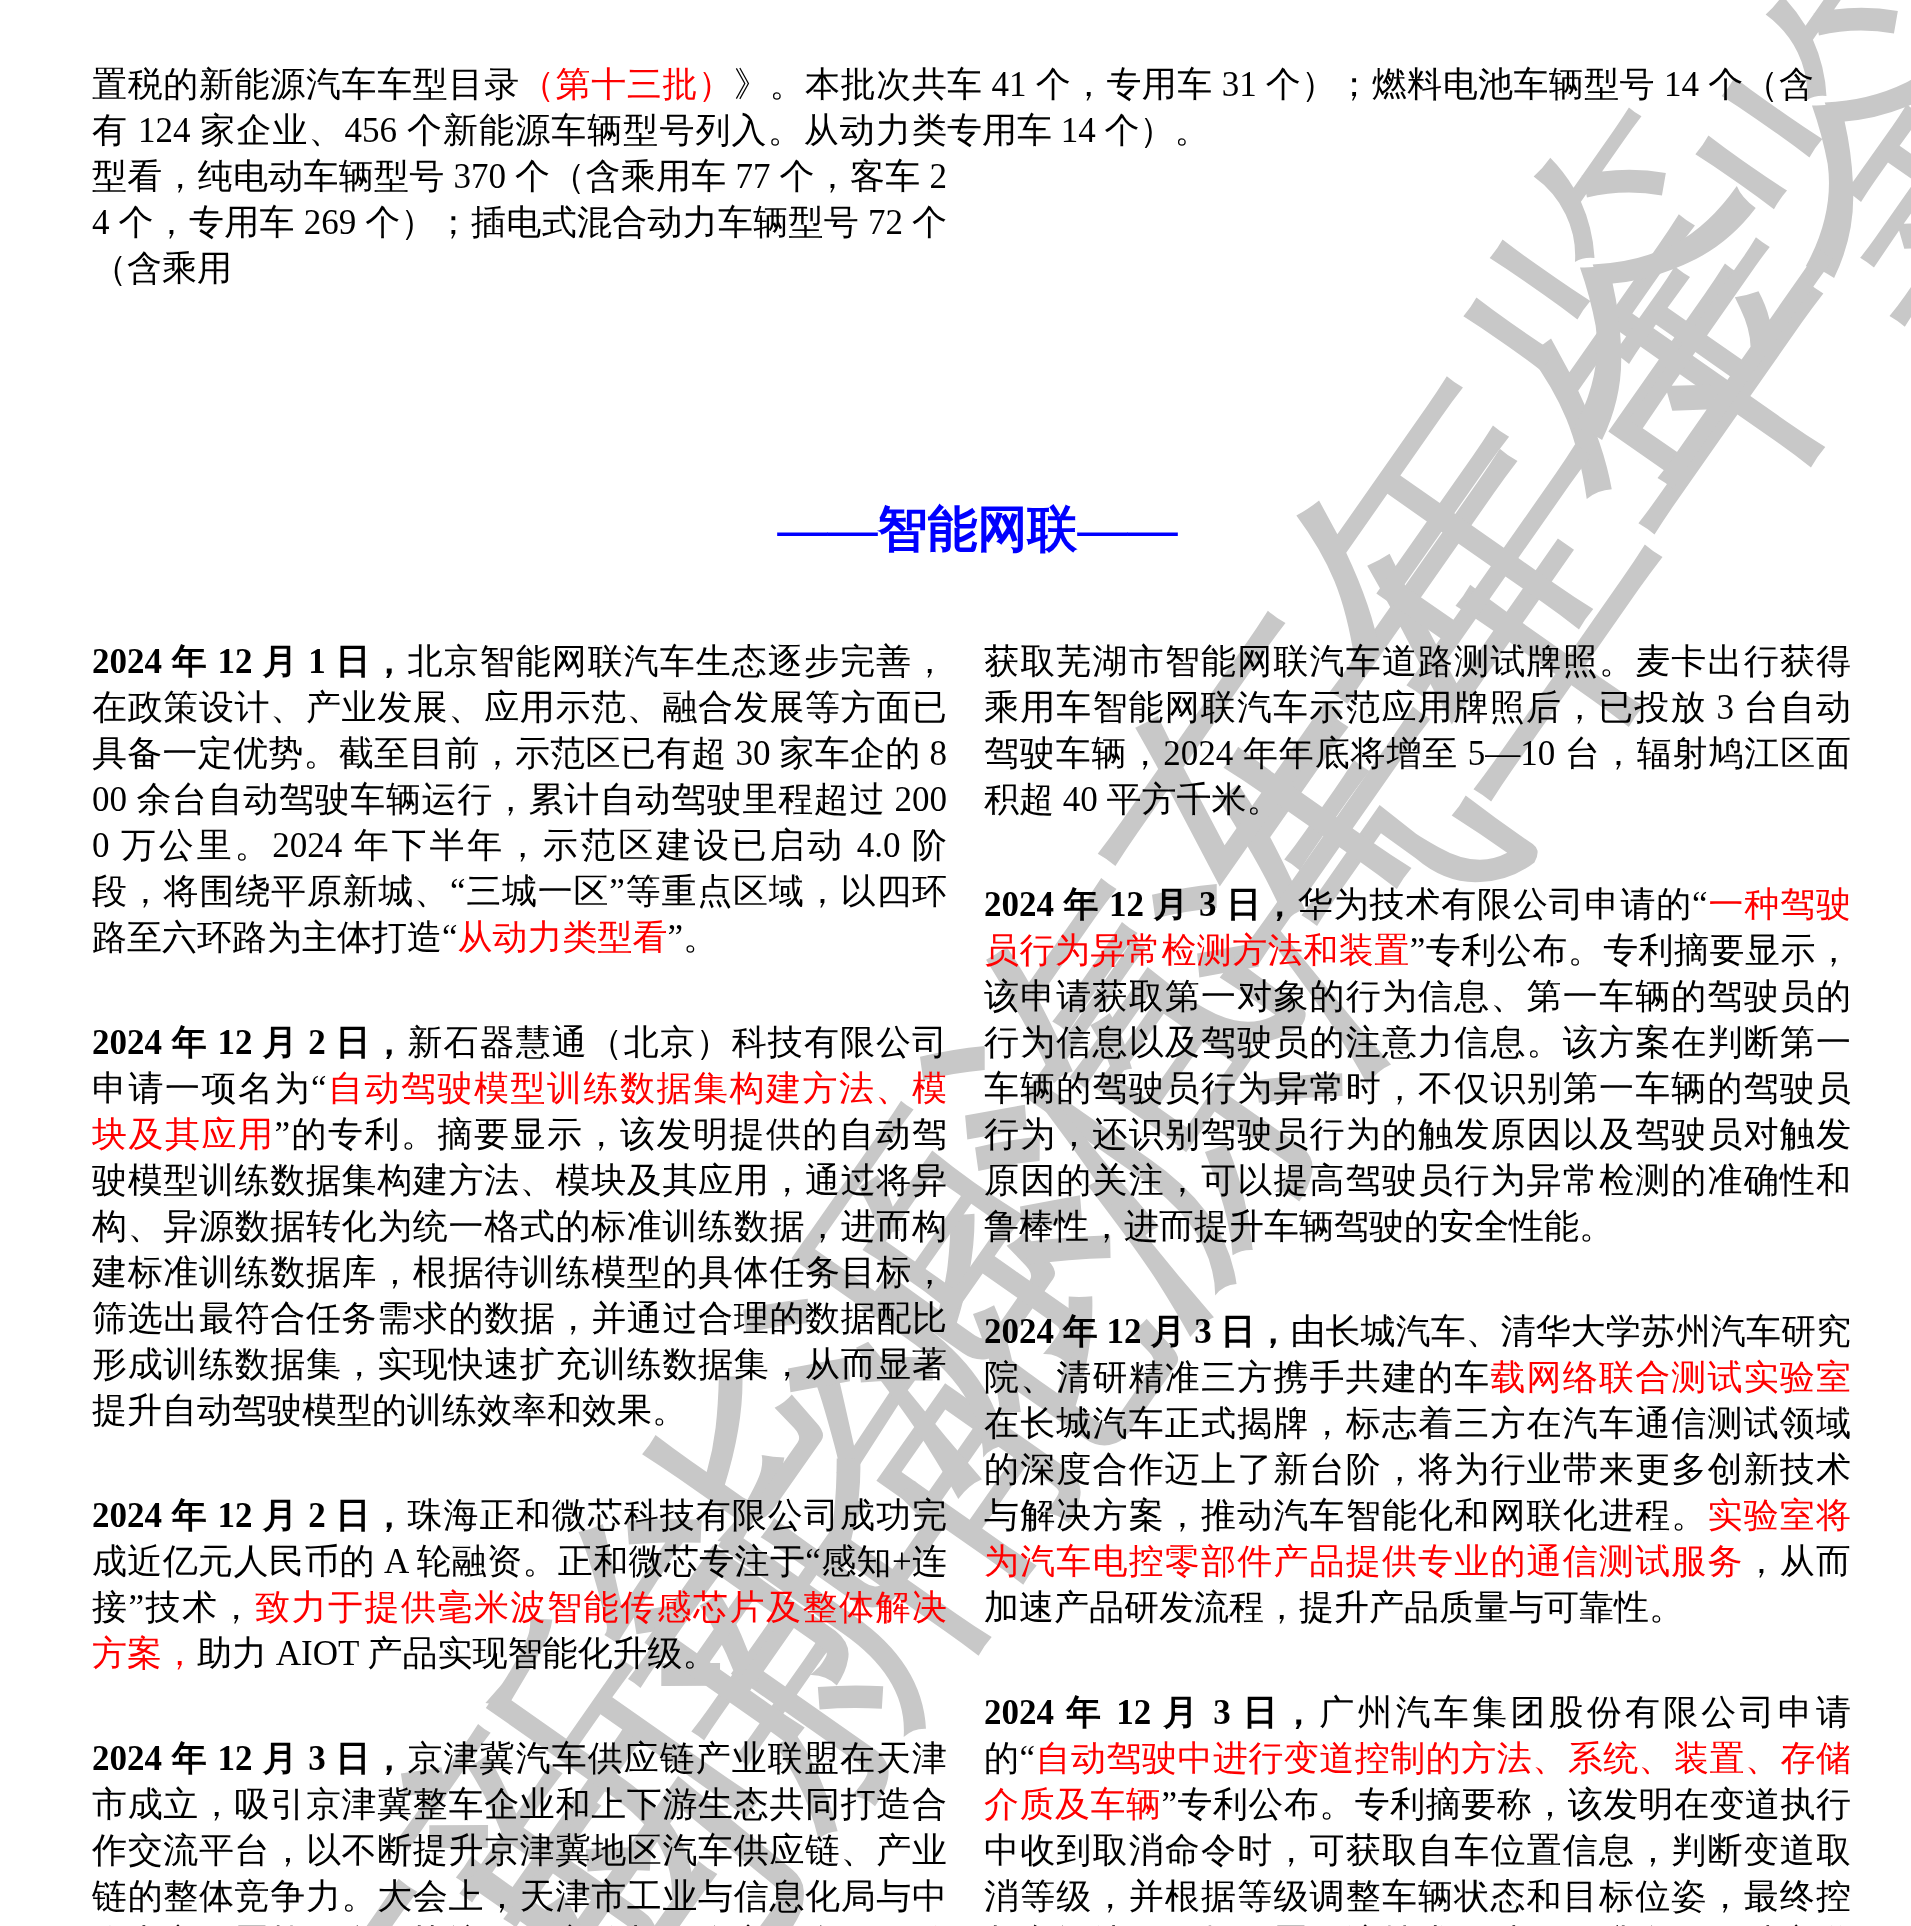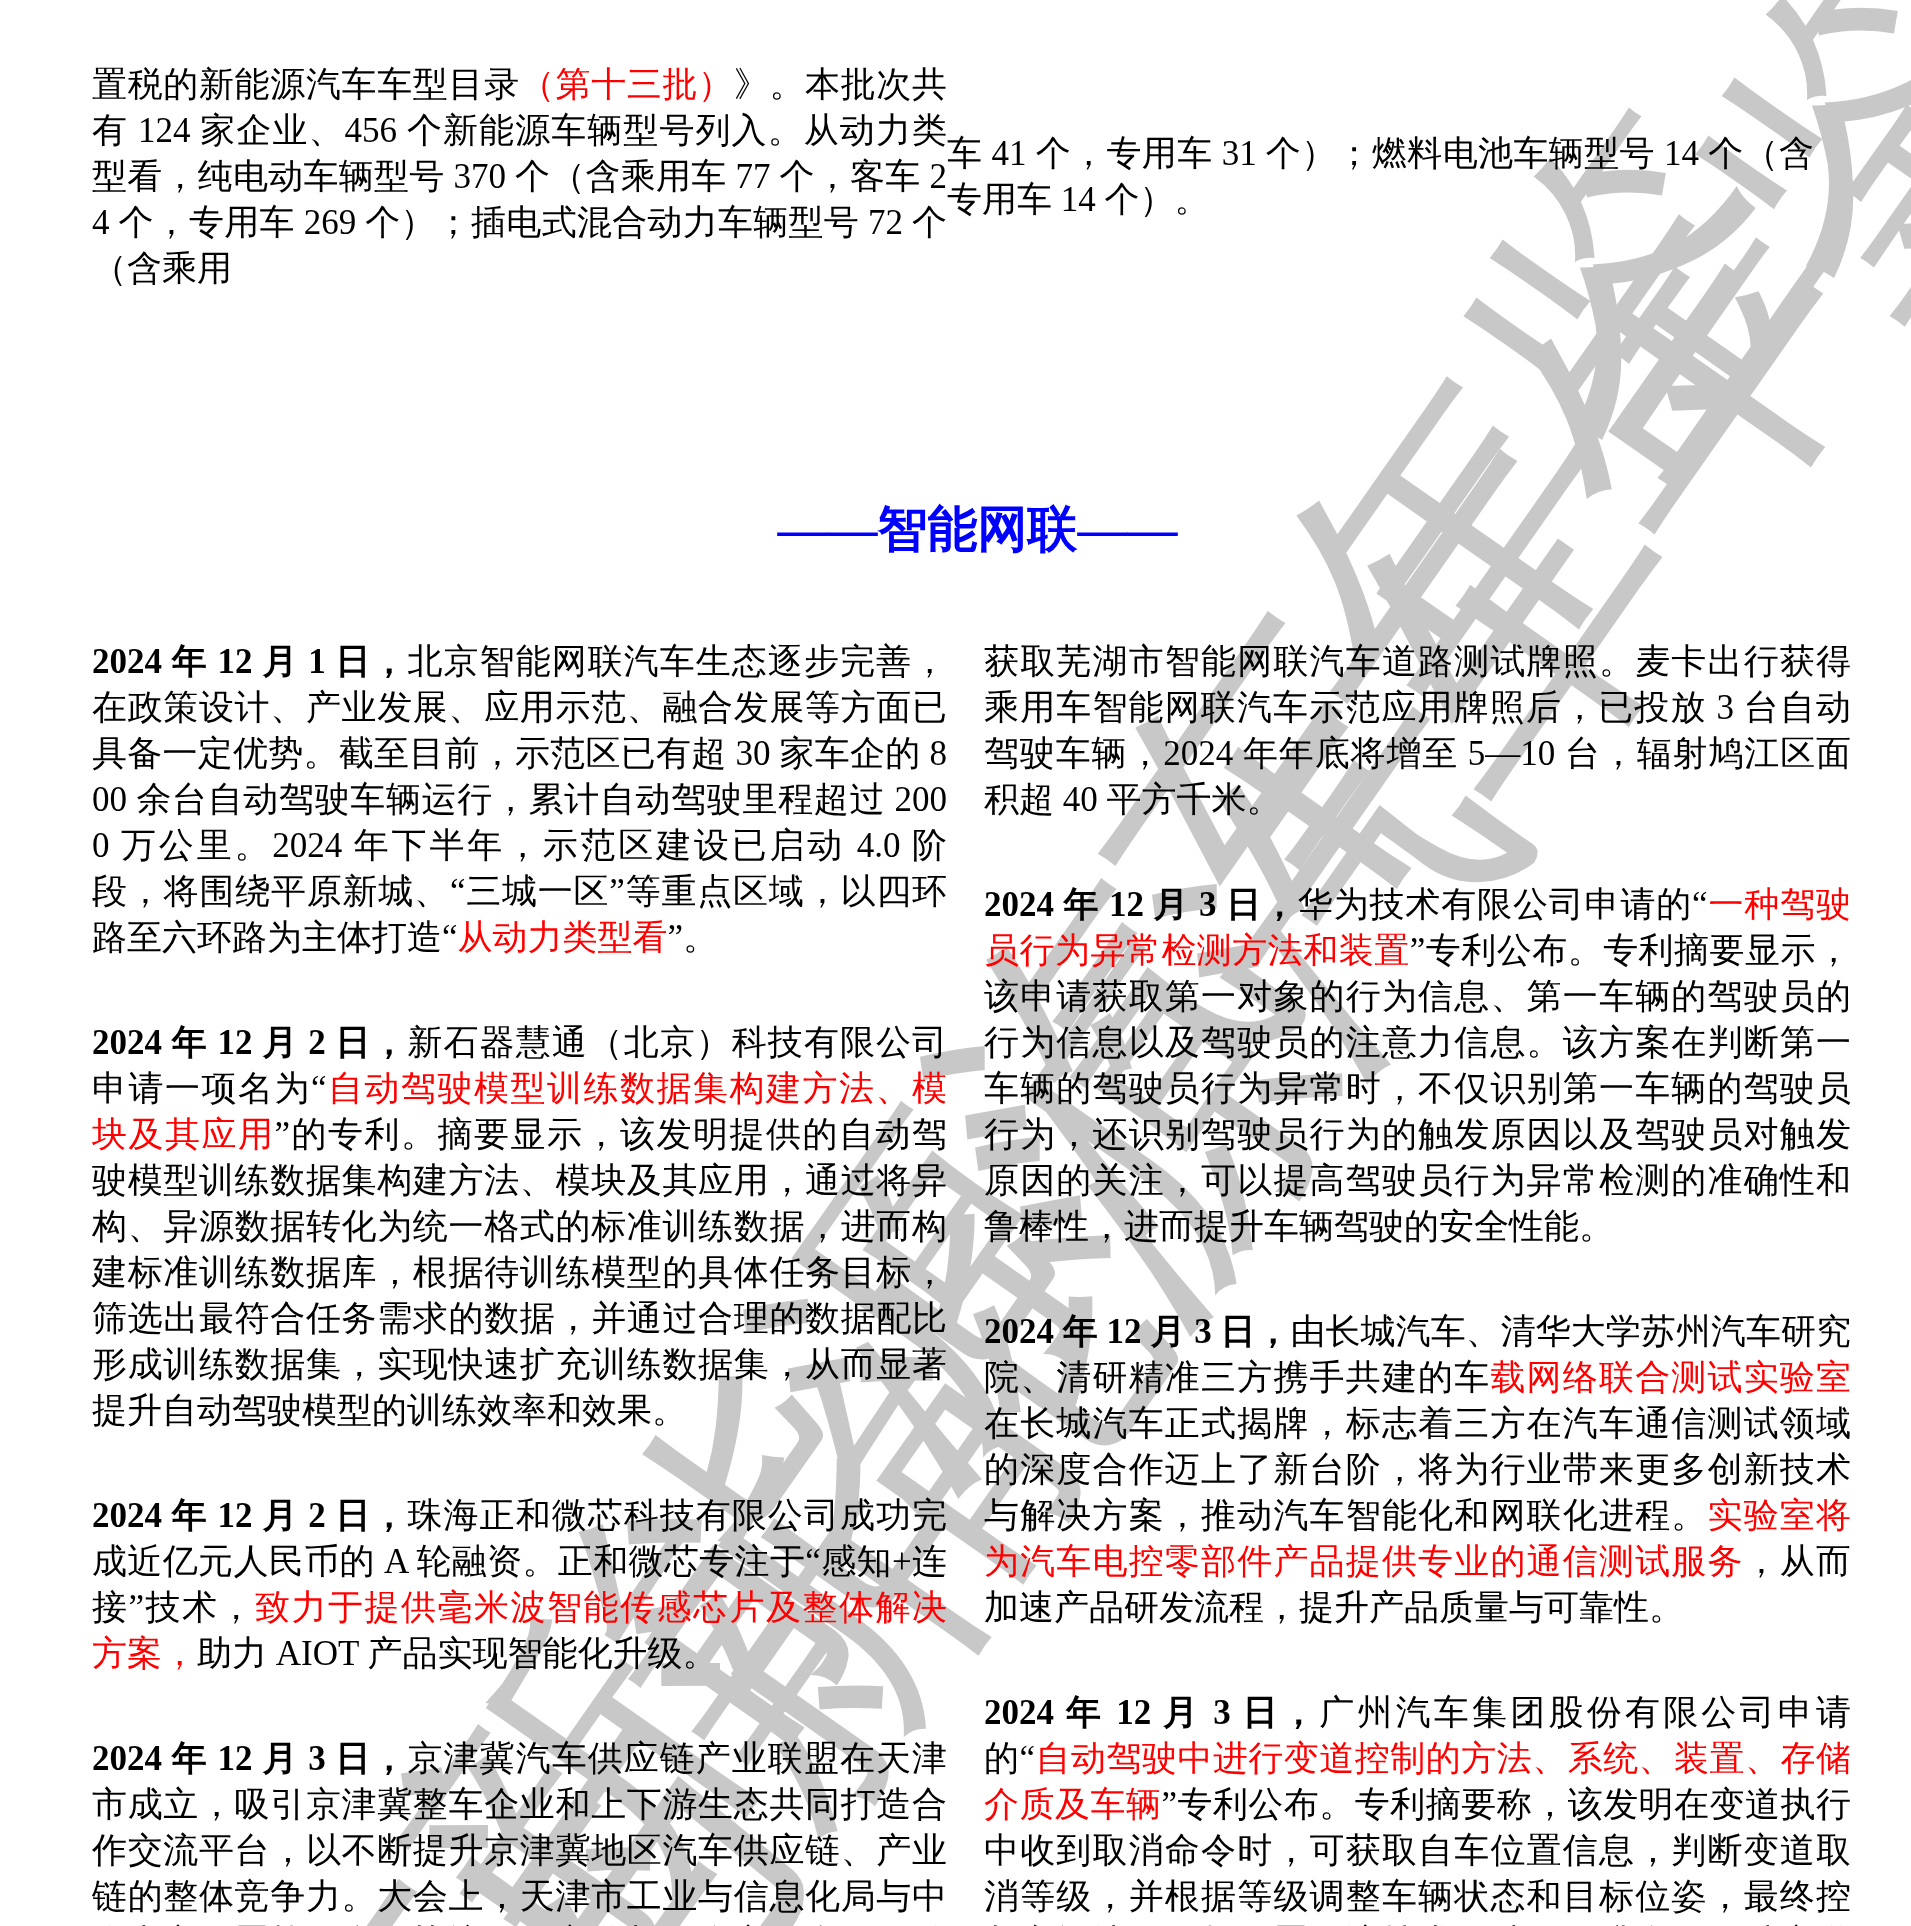--- a/index.html
+++ b/index.html
@@ -27,21 +27,21 @@
   .wm-a { transform: translate(-50%,-50%) translate(116px,-81px) rotate(-55deg); }
   .wm-b { transform: translate(-50%,-50%) translate(-116px,81px) rotate(-55deg); }
   .content { position: relative; z-index: 1; }
   .two-col {
     display: flex;
     margin-left: 92px;
     width: 1759px;
   }
   .col-left  { width: 855px; margin-right: 37px; }
   .col-right { width: 867px; }
-  .top-block { padding-top: 62px; align-items: center; }
+  .top-block { padding-top: 62px; }
   .para {
     margin: 0;
     font-size: 35px;
     line-height: 46px;
     text-align: justify;
     word-break: break-all;
   }
   .body-cols .para + .para { margin-top: 59px; }
   .section-heading {
     margin-top: 208px;

